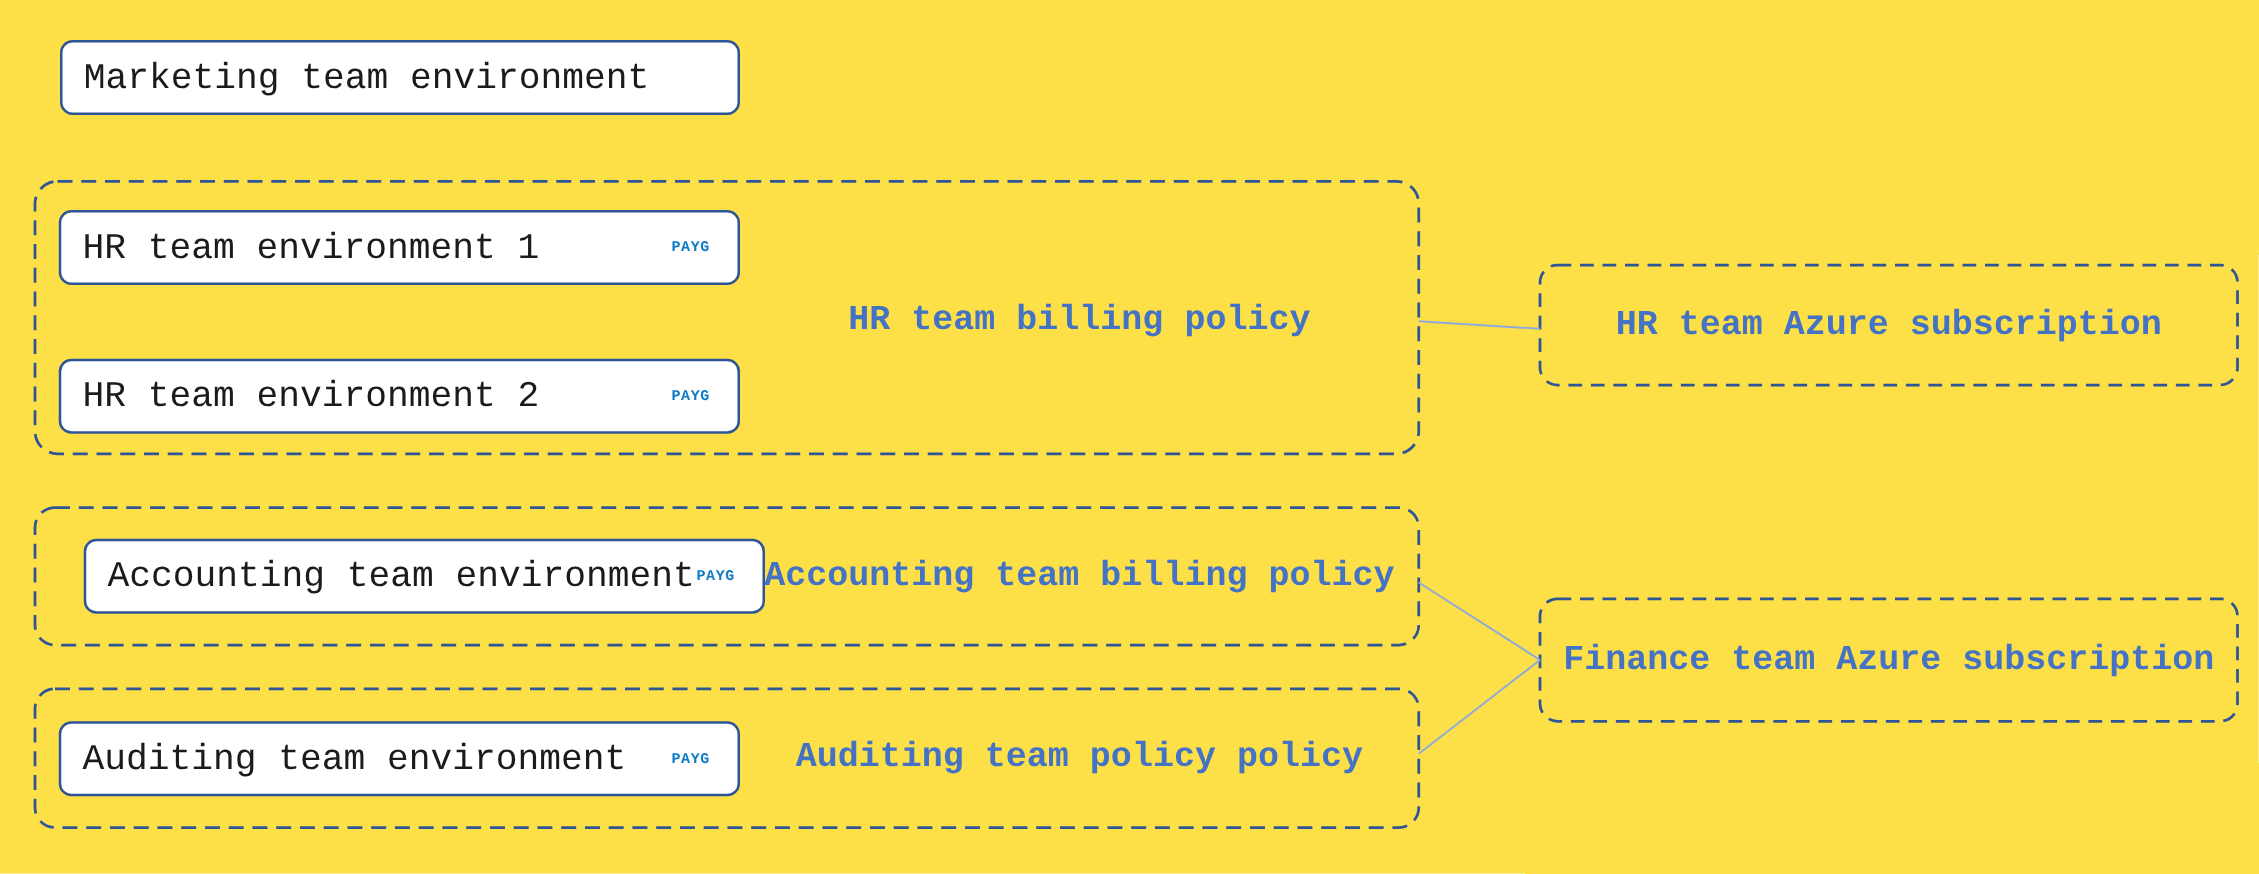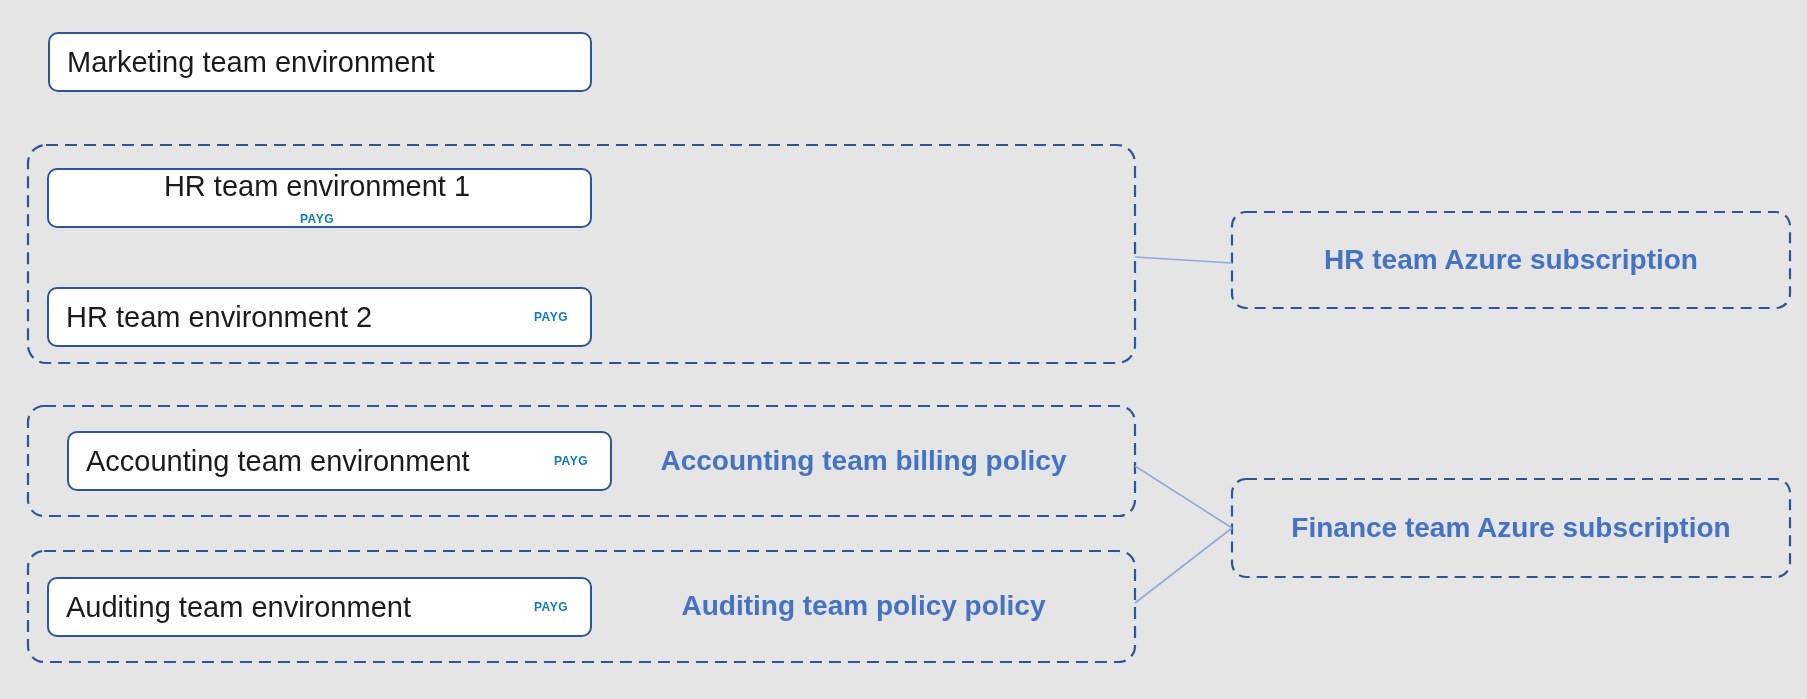--- a/index.html
+++ b/index.html
@@ -4,23 +4,23 @@
 <style>
   html, body {
     margin: 0;
     padding: 0;
     background: #ffffff;
   }
   .canvas {
     position: relative;
     width: 1807px;
     height: 699px;
-    background: #e5e5e5;
+    background: #fde047;
     overflow: hidden;
-    font-family: Liberation Sans, sans-serif;
+    font-family: Liberation Mono, monospace;
   }
   svg.overlay {
     position: absolute;
     left: 0;
     top: 0;
     width: 1807px;
     height: 699px;
   }
   .dashed-group {
     fill: none;
@@ -101,39 +101,40 @@
 
     <line class="connector" x1="1135" y1="257" x2="1232" y2="263"></line>
     <line class="connector" x1="1135" y1="466" x2="1232" y2="528"></line>
     <line class="connector" x1="1135" y1="603" x2="1232" y2="528"></line>
   </svg>
 
   <div class="env-box" style="left:48px; top:32px; width:544px;">
     <span class="env-label">Marketing team environment</span>
   </div>
 
-  <div class="env-box" style="left:47px; top:168px; width:545px;flex-direction:column;">
+  <div class="env-box" style="left:47px; top:168px; width:545px;">
     <span class="env-label">HR team environment 1</span>
     <span class="payg-badge">PAYG</span>
   </div>
 
   <div class="env-box" style="left:47px; top:287px; width:545px;justify-content:space-between;">
     <span class="env-label">HR team environment 2</span>
     <span class="payg-badge">PAYG</span>
   </div>
 
   <div class="env-box" style="left:47px; top:431px; width:545px;margin-left:20px;">
     <span class="env-label">Accounting team environment</span>
     <span class="payg-badge">PAYG</span>
   </div>
 
   <div class="env-box" style="left:47px; top:577px; width:545px;">
     <span class="env-label">Auditing team environment</span>
     <span class="payg-badge">PAYG</span>
   </div>
 
+  <div class="policy-label" style="left:592px; top:231px; width:543px;">HR team billing policy</div>
   <div class="policy-label" style="left:592px; top:436px; width:543px;">Accounting team billing policy</div>
   <div class="policy-label" style="left:592px; top:581px; width:543px;">Auditing team policy policy</div>
 
   <div class="sub-label" style="left:1232px; top:479px; width:558px; height:98px;">Finance team Azure subscription</div>
   <div class="sub-label" style="left:1232px; top:212px; width:558px; height:96px;">HR team Azure subscription</div>
 
 </div>
 
 </body></html>

